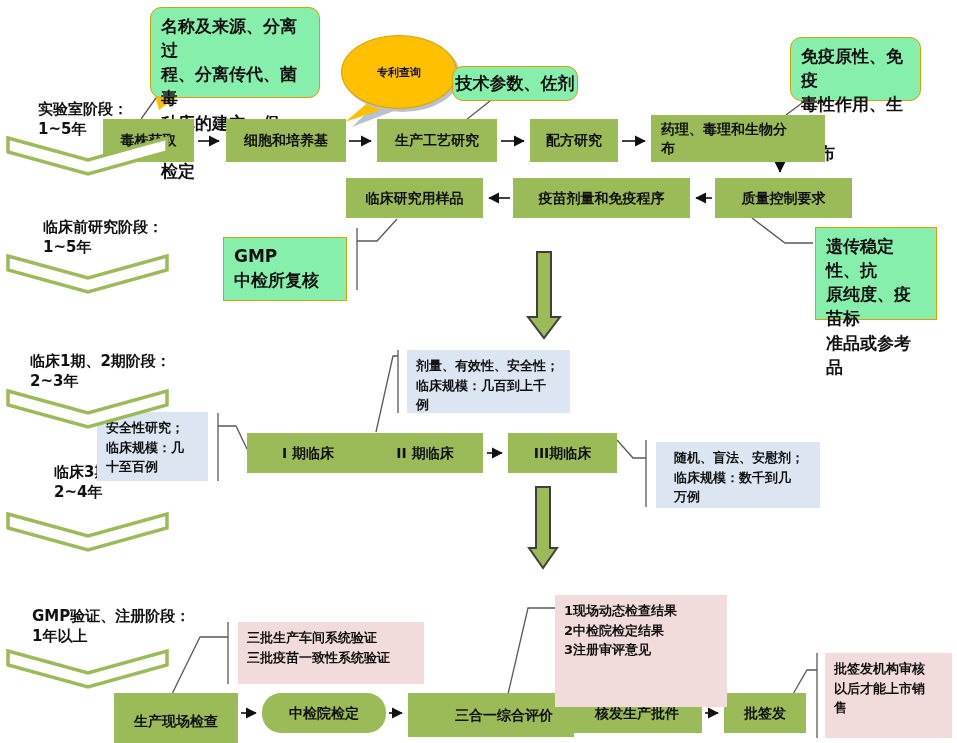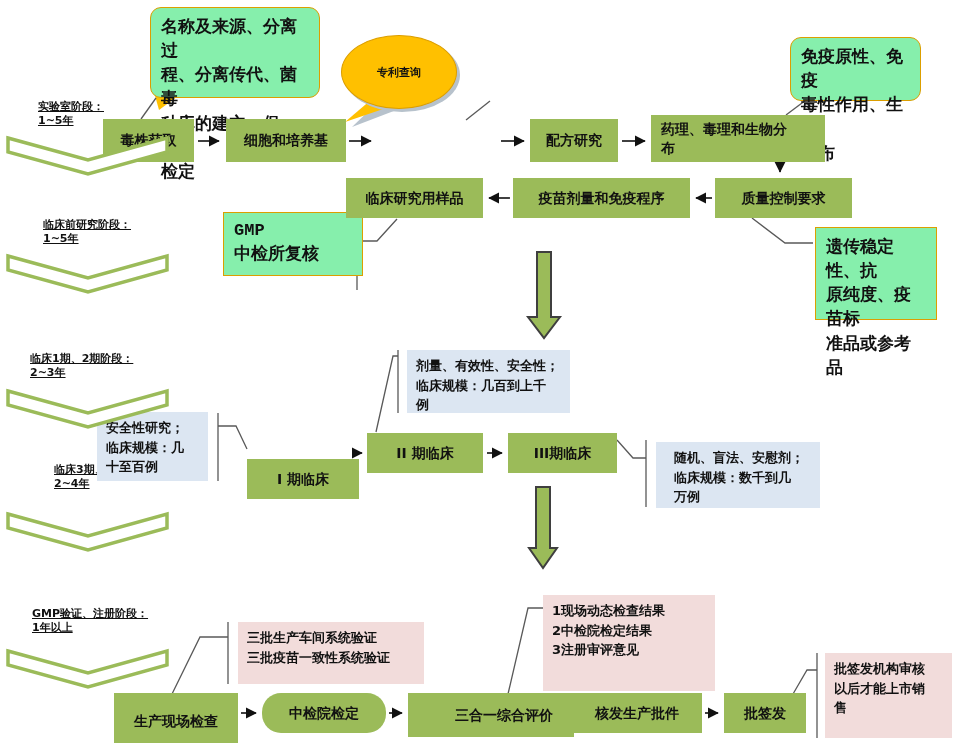--- a/index.html
+++ b/index.html
@@ -12,21 +12,21 @@
   .gbox.leftalign{justify-content:flex-start;text-align:left;padding:0 10px;}
   .orange{position:absolute;background:#86efac;border:1px solid #dc9e00;font-size:17px;font-weight:bold;
           z-index:2;white-space:pre-line;line-height:1.42;box-sizing:border-box;}
   .rounded{border-radius:11px;}
   .centered{display:flex;align-items:center;justify-content:center;text-align:center;}
   .pad{padding:6px 10px;}
   .note{position:absolute;font-size:13px;font-weight:bold;z-index:2;white-space:pre-line;
         line-height:1.5;padding:6px 9px;box-sizing:border-box;}
   .blue{background:#dce6f2;}
   .pink{background:#f2dcdb;}
-  .stage-label{position:absolute;font-size:11px;font-weight:bold;white-space:pre-line;line-height:1.3;z-index:2;text-decoration:underline;}
+  .stage-label{position:absolute;font-size:15px;font-weight:bold;white-space:pre-line;line-height:1.3;z-index:2;}
   .bubble{position:absolute;left:341px;top:35px;width:114px;height:72px;border-radius:50%;
           background:#ffc000;border:1px solid #dc9e00;box-shadow:3px 3px 0 0 #b7c2cc;
           display:flex;align-items:center;justify-content:center;font-size:11px;font-weight:bold;z-index:2;}
 </style>
 </head>
 <body>
 
 <div class="canvas">
 
   <svg class="layer" width="957" height="743">
@@ -80,40 +80,42 @@
   <div class="stage-label" style="left:30px;top:463px;width:150px;margin-left:24px;">临床3期、报批阶段：
 2~4年</div>
   <div class="stage-label" style="left:32px;top:607px;width:160px;">GMP验证、注册阶段：
 1年以上</div>
 
   <div class="orange rounded pad" style="left:150px;top:7px;width:170px;height:91px;">名称及来源、分离过
 程、分离传代、菌毒
 种库的建立、保存、
 检定</div>
   <div class="bubble">专利查询</div>
+  <div class="orange rounded centered" style="left:452px;top:66px;width:126px;height:35px;">技术参数、佐剂</div>
   <div class="orange rounded pad" style="left:790px;top:37px;width:131px;height:64px;">免疫原性、免疫
 毒性作用、生物
 分布</div>
-  <div class="orange pad" style="left:223px;top:212px;width:140px;height:64px;font-family:Liberation Mono, monospace;">GMP
+  <div class="orange pad" style="left:223px;top:237px;width:124px;height:64px;">GMP
 中检所复核</div>
   <div class="orange pad" style="left:815px;top:227px;width:122px;height:93px;">遗传稳定性、抗
 原纯度、疫苗标
 准品或参考品</div>
 
   <div class="gbox" style="left:103px;top:119px;width:91px;height:43px;">毒株获取</div>
   <div class="gbox" style="left:226px;top:119px;width:120px;height:43px;">细胞和培养基</div>
+  <div class="gbox" style="left:377px;top:119px;width:120px;height:43px;">生产工艺研究</div>
   <div class="gbox" style="left:530px;top:119px;width:88px;height:43px;">配方研究</div>
   <div class="gbox" style="left:346px;top:178px;width:137px;height:40px;">临床研究用样品</div>
 
   <div class="gbox leftalign" style="left:651px;top:115px;width:174px;height:47px;box-sizing:border-box;">药理、毒理和生物分
 布</div>
   <div class="gbox" style="left:513px;top:178px;width:177px;height:40px;">疫苗剂量和免疫程序</div>
   <div class="gbox" style="left:715px;top:178px;width:137px;height:40px;">质量控制要求</div>
 
-  <div class="gbox" style="left:247px;top:433px;width:112px;height:40px;margin-top:26px;">I 期临床</div>
+  <div class="gbox" style="left:247px;top:433px;width:122px;height:40px;">I 期临床</div>
   <div class="gbox" style="left:367px;top:433px;width:116px;height:40px;">II 期临床</div>
   <div class="gbox" style="left:508px;top:433px;width:109px;height:40px;">III期临床</div>
 
   <div class="gbox" style="left:114px;top:693px;width:124px;height:56px;">生产现场检查</div>
   <div class="gbox" style="left:262px;top:693px;width:124px;height:40px;border-radius:19px;">中检院检定</div>
   <div class="gbox" style="left:408px;top:693px;width:140px;height:44px;padding-left:26px;">三合一综合评价</div>
   <div class="gbox" style="left:572px;top:693px;width:130px;height:40px;">核发生产批件</div>
   <div class="gbox" style="left:724px;top:693px;width:82px;height:40px;">批签发</div>
 
   <div class="note blue" style="left:97px;top:412px;width:111px;height:69px;">安全性研究；
@@ -121,21 +123,21 @@
 十至百例</div>
   <div class="note blue" style="left:407px;top:350px;width:163px;height:63px;">剂量、有效性、安全性；
 临床规模：几百到上千
 例</div>
   <div class="note blue" style="left:656px;top:442px;width:164px;height:66px;padding-left:18px;">随机、盲法、安慰剂；
 临床规模：数千到几
 万例</div>
 
   <div class="note pink" style="left:238px;top:622px;width:186px;height:62px;">三批生产车间系统验证
 三批疫苗一致性系统验证</div>
-  <div class="note pink" style="left:543px;top:595px;width:172px;height:96px;">1现场动态检查结果
+  <div class="note pink" style="left:555px;top:595px;width:172px;height:112px;">1现场动态检查结果
 2中检院检定结果
 3注册审评意见</div>
   <div class="note pink" style="left:825px;top:653px;width:127px;height:85px;">批签发机构审核
 以后才能上市销
 售</div>
 
   <svg class="toplayer" width="957" height="743">
     <g fill="#ffffff" stroke="#9bbb59" stroke-width="3.5" stroke-linejoin="miter">
       <polygon points="8,138 88,160 167,138 167,152 88,174 8,152"></polygon>
       <polygon points="8,256 88,278 167,256 167,270 88,292 8,270"></polygon>

